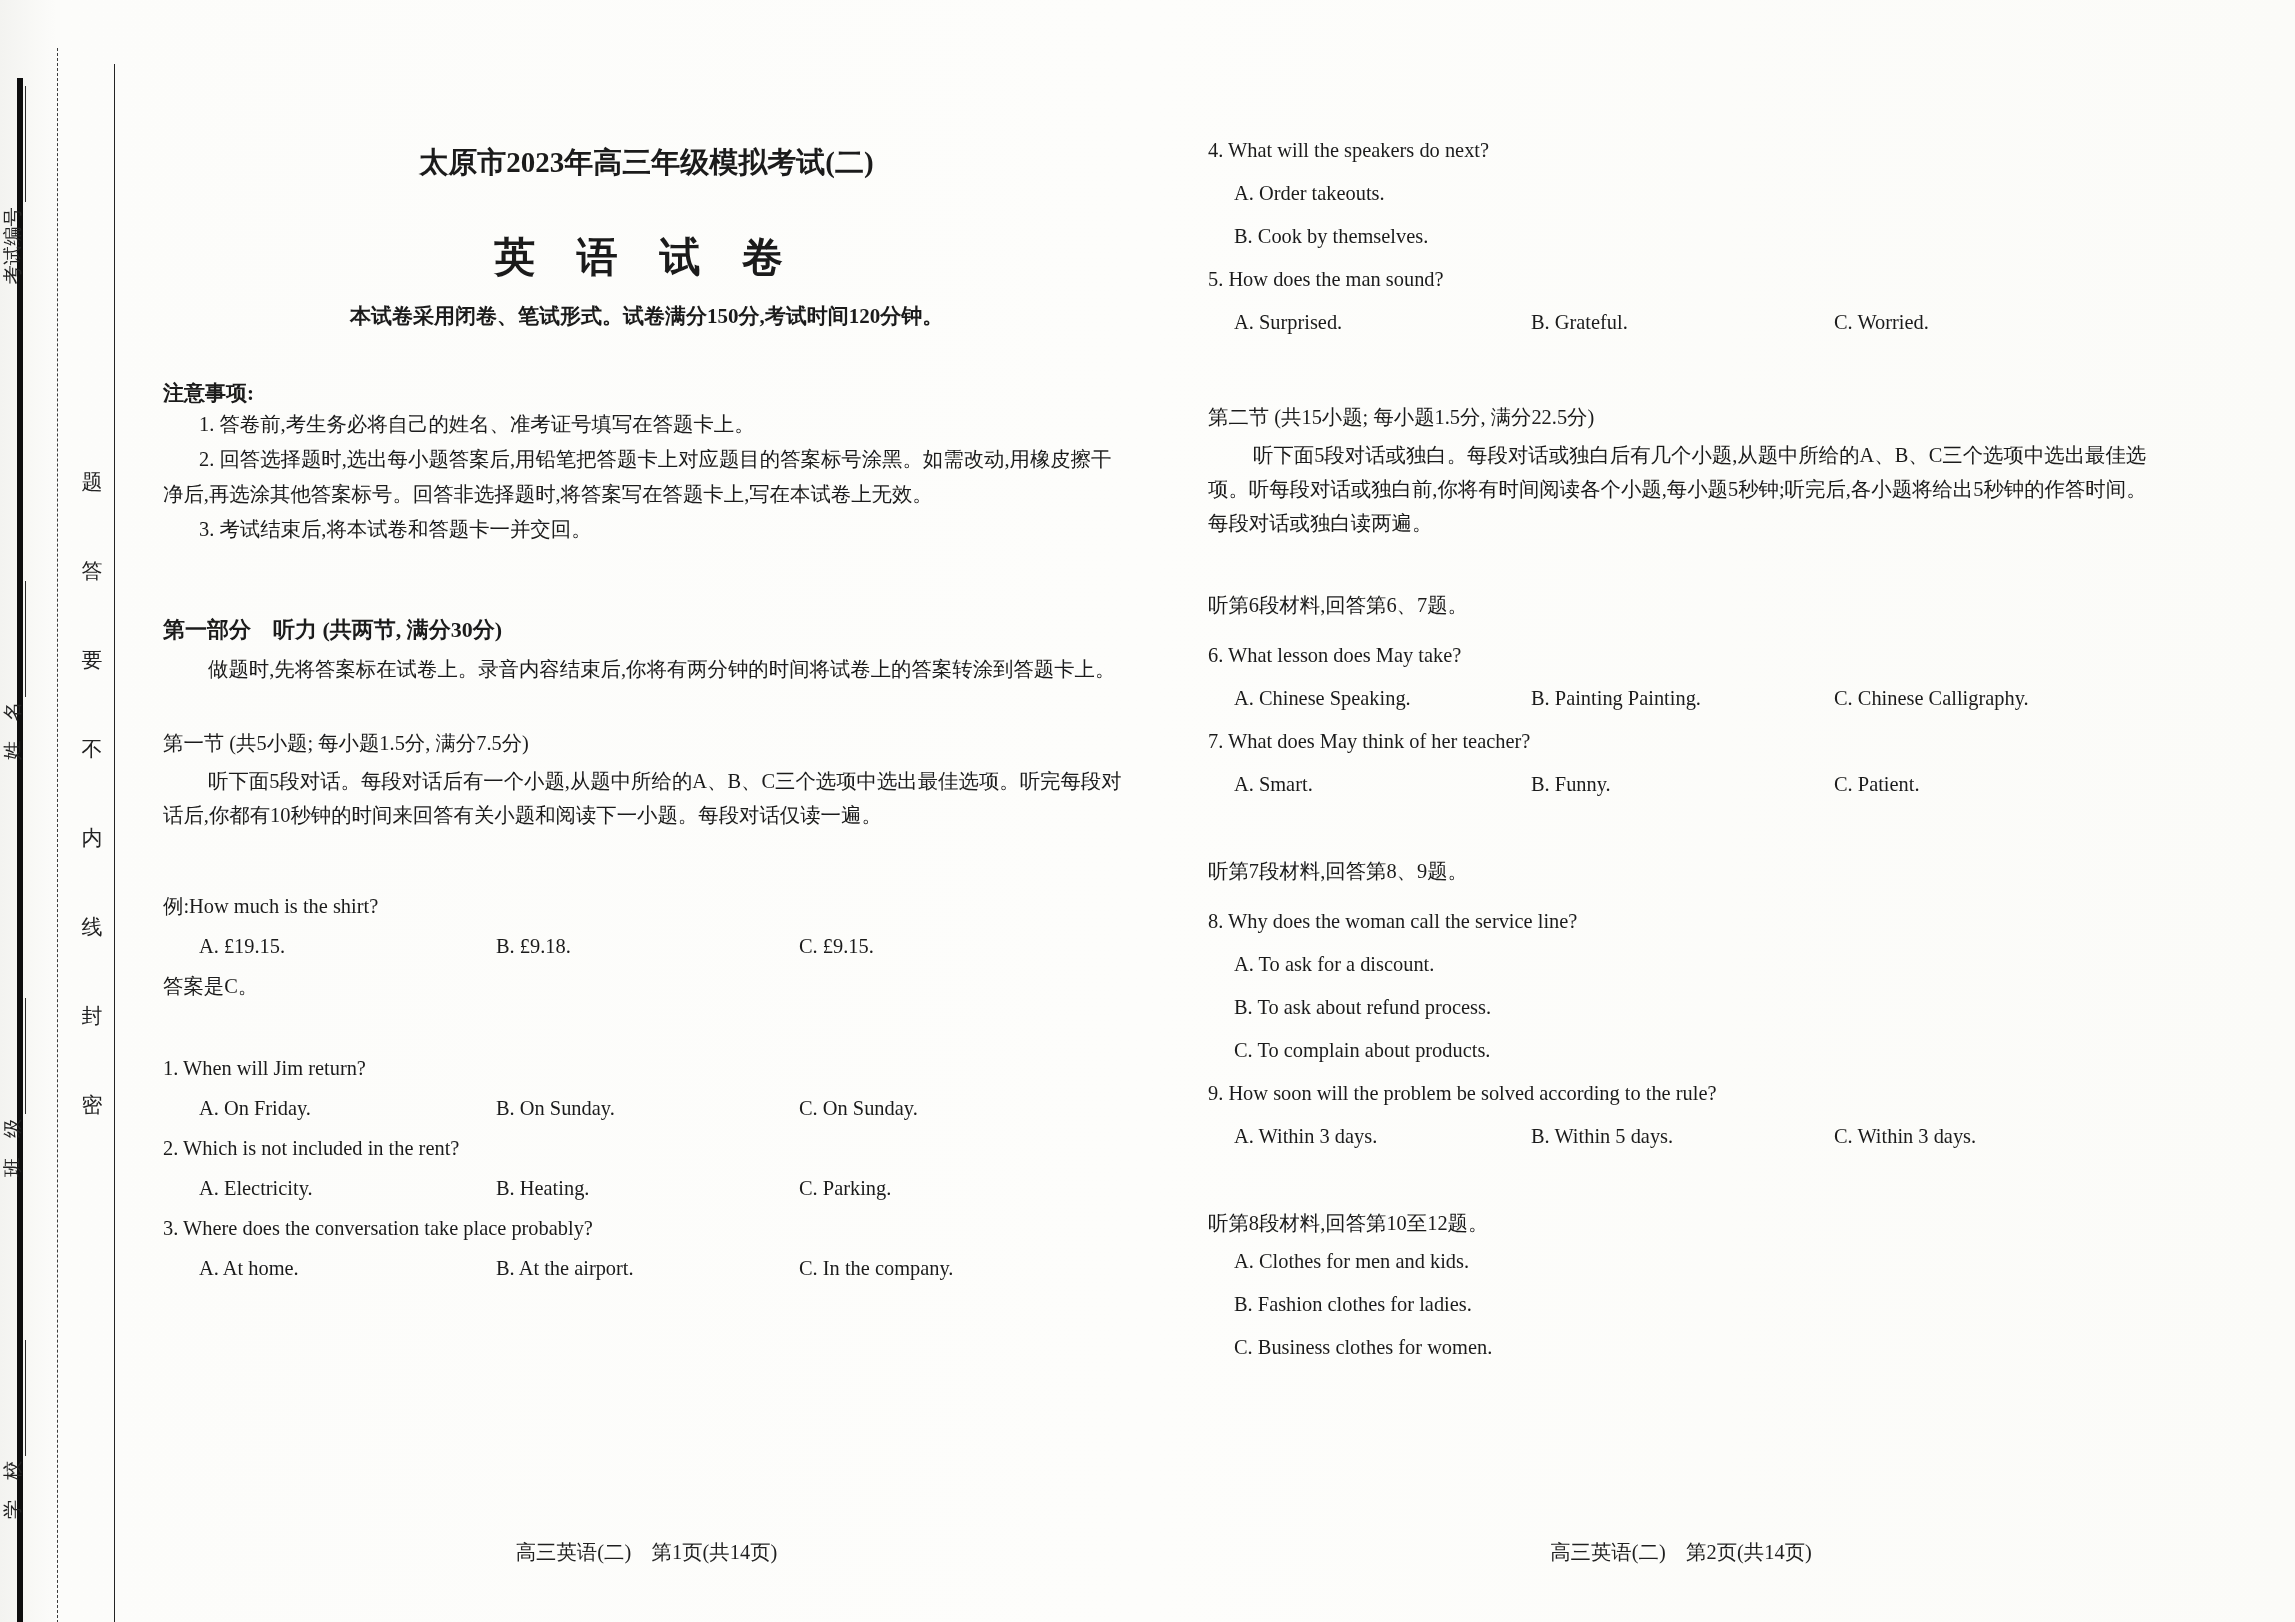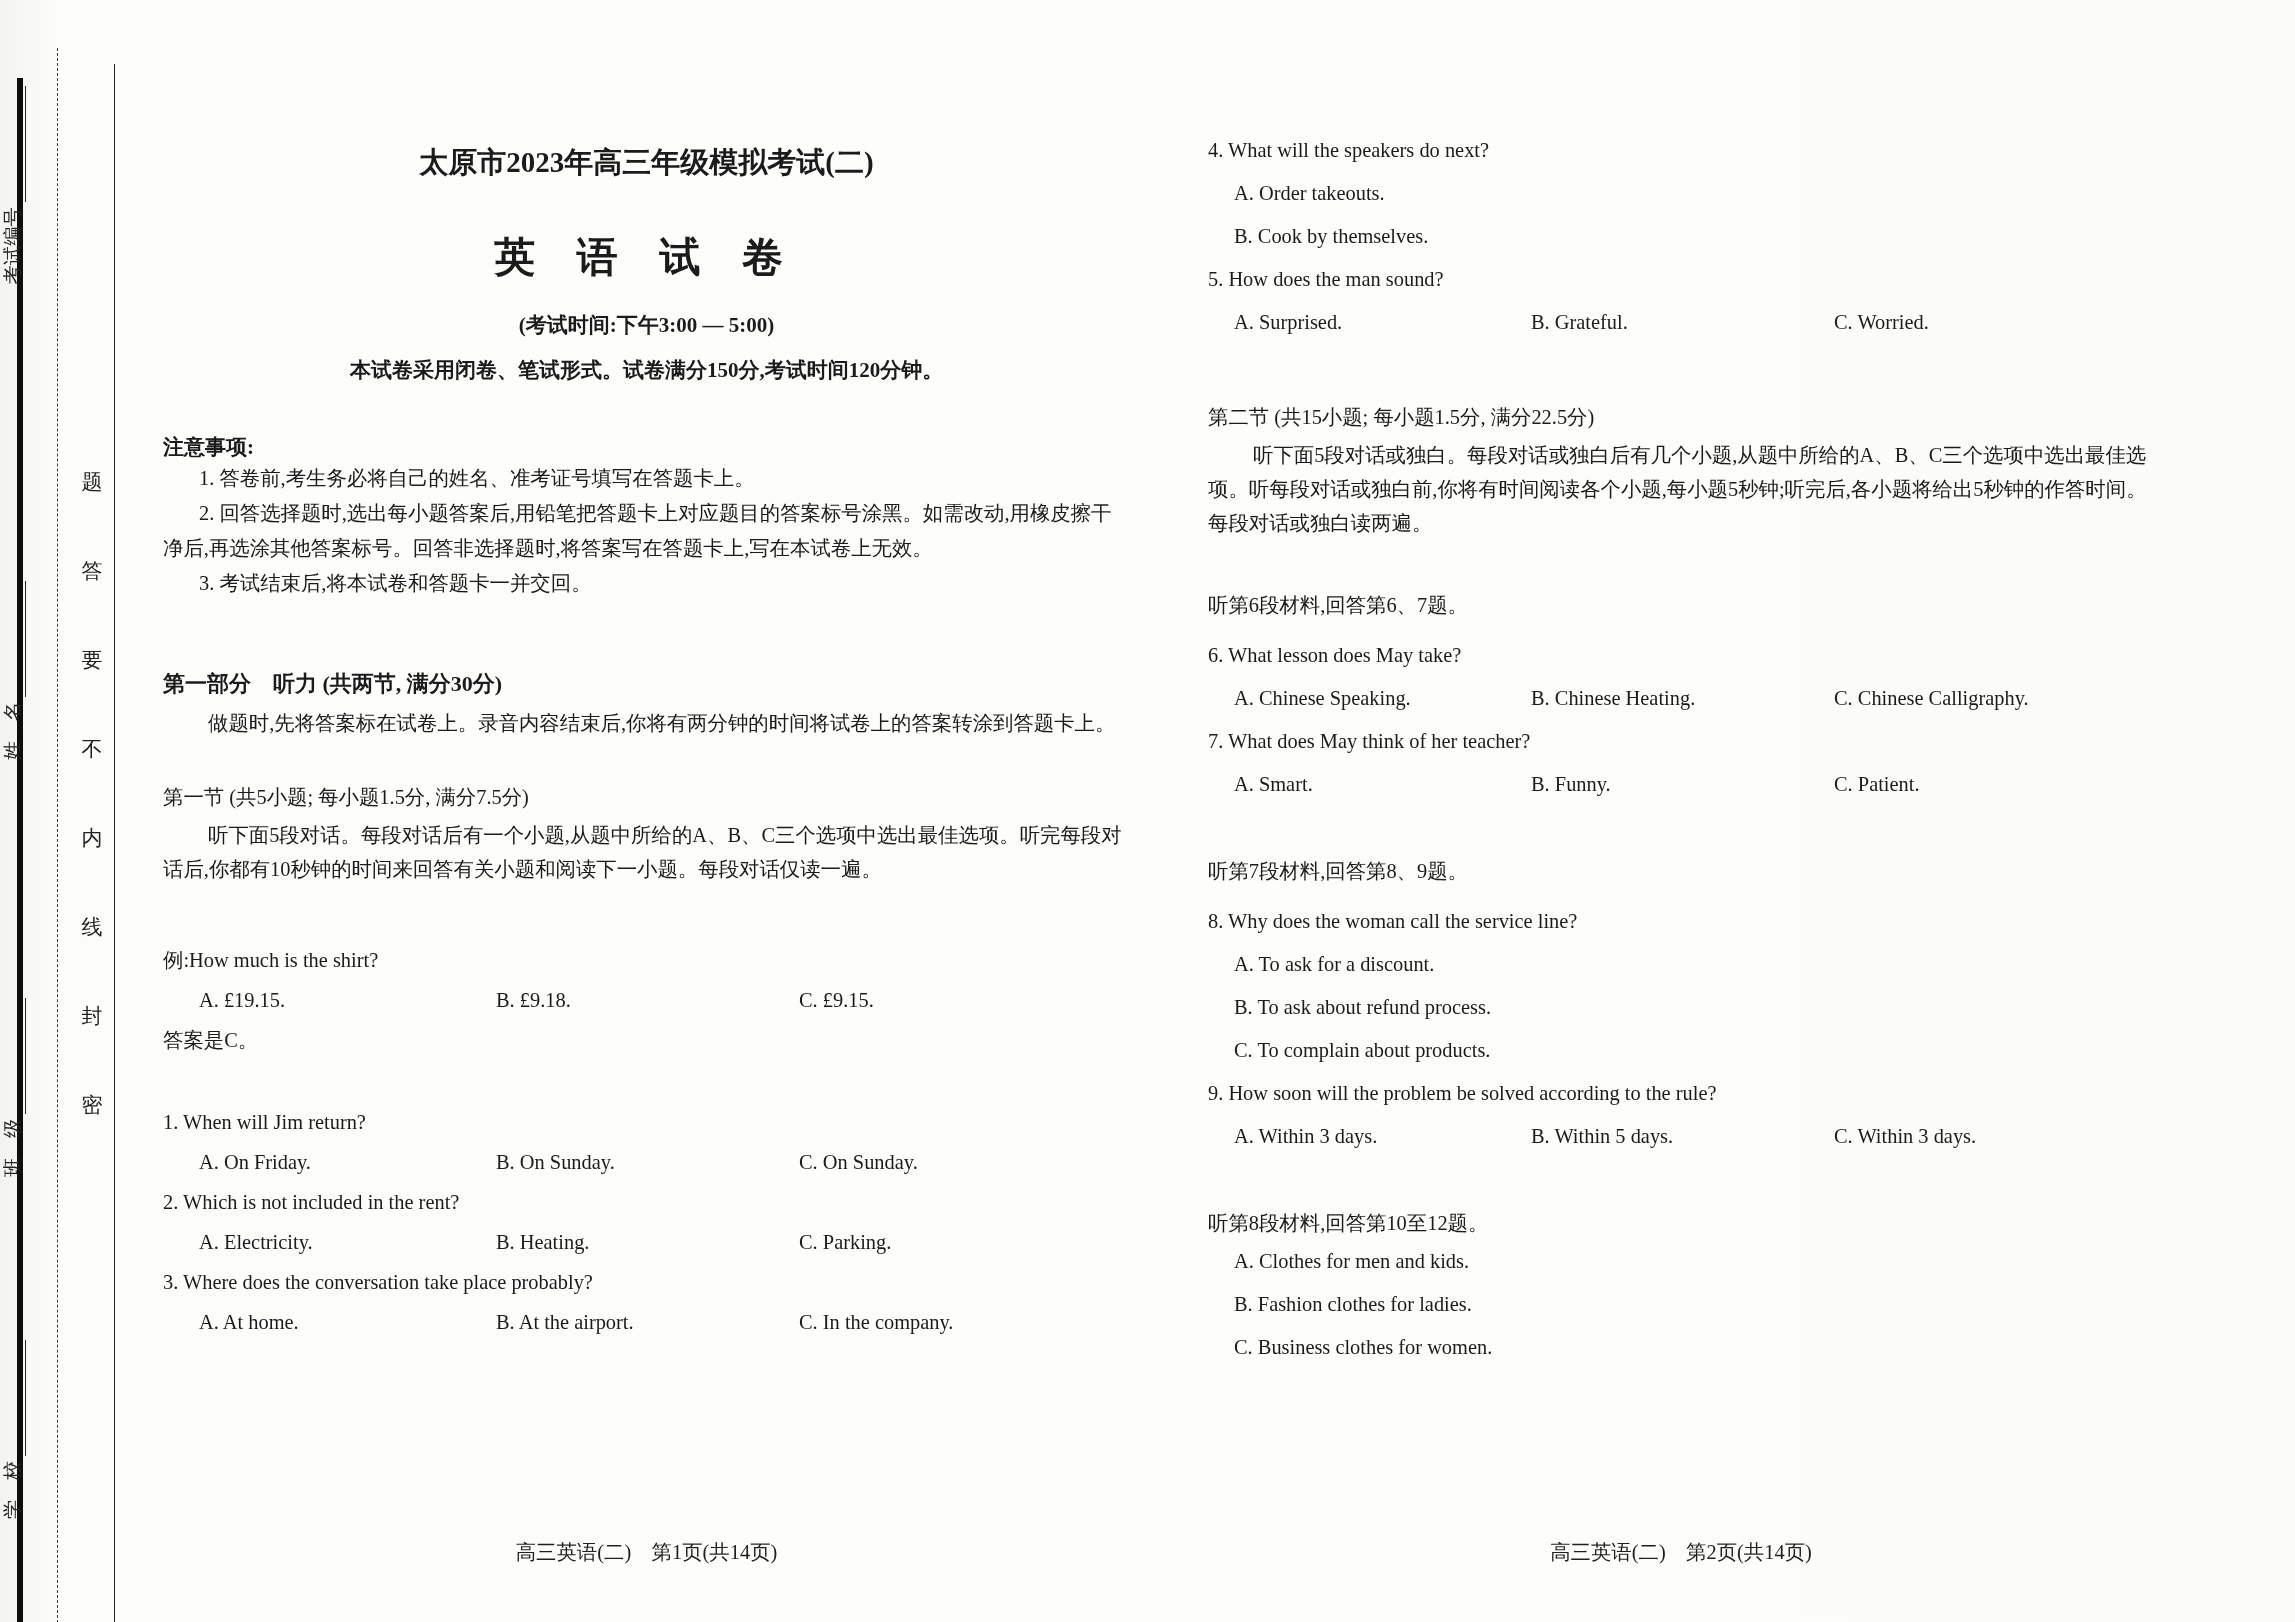--- a/index.html
+++ b/index.html
@@ -103,21 +103,20 @@
       <span>封</span>
       <span>密</span>
     </div>
   </div>
 
   <div class="content">
 
     <div class="col col-left">
       <h1 class="exam-title">太原市2023年高三年级模拟考试(二)</h1>
       <h2 class="subject-title">英 语 试 卷</h2>
-      <p class="time-note">(考试时间:下午3:00 — 5:00)</p>
       <p class="format-note">本试卷采用闭卷、笔试形式。试卷满分150分,考试时间120分钟。</p>
 
       <p class="notice-head">注意事项:</p>
       <p class="notice-item">1. 答卷前,考生务必将自己的姓名、准考证号填写在答题卡上。</p>
       <p class="notice-item">2. 回答选择题时,选出每小题答案后,用铅笔把答题卡上对应题目的答案标号涂黑。如需改动,用橡皮擦干净后,再选涂其他答案标号。回答非选择题时,将答案写在答题卡上,写在本试卷上无效。</p>
       <p class="notice-item">3. 考试结束后,将本试卷和答题卡一并交回。</p>
 
       <p class="part-head">第一部分　听力 (共两节, 满分30分)</p>
       <p class="para">做题时,先将答案标在试卷上。录音内容结束后,你将有两分钟的时间将试卷上的答案转涂到答题卡上。</p>
 
@@ -171,21 +170,21 @@
         <span class="cell-c">C. Worried.</span>
       </div>
 
       <p class="sec-head-r">第二节 (共15小题; 每小题1.5分, 满分22.5分)</p>
       <p class="para">听下面5段对话或独白。每段对话或独白后有几个小题,从题中所给的A、B、C三个选项中选出最佳选项。听每段对话或独白前,你将有时间阅读各个小题,每小题5秒钟;听完后,各小题将给出5秒钟的作答时间。每段对话或独白读两遍。</p>
 
       <p class="material">听第6段材料,回答第6、7题。</p>
       <p class="qline">6. What lesson does May take?</p>
       <div class="opts-row">
         <span class="cell-a">A. Chinese Speaking.</span>
-        <span class="cell-b">B. Chinese Heating.</span>
+        <span class="cell-b">B. Painting Painting.</span>
         <span class="cell-c">C. Chinese Calligraphy.</span>
       </div>
       <p class="qline">7. What does May think of her teacher?</p>
       <div class="opts-row">
         <span class="cell-a">A. Smart.</span>
         <span class="cell-b">B. Funny.</span>
         <span class="cell-c">C. Patient.</span>
       </div>
 
       <p class="material">听第7段材料,回答第8、9题。</p>

